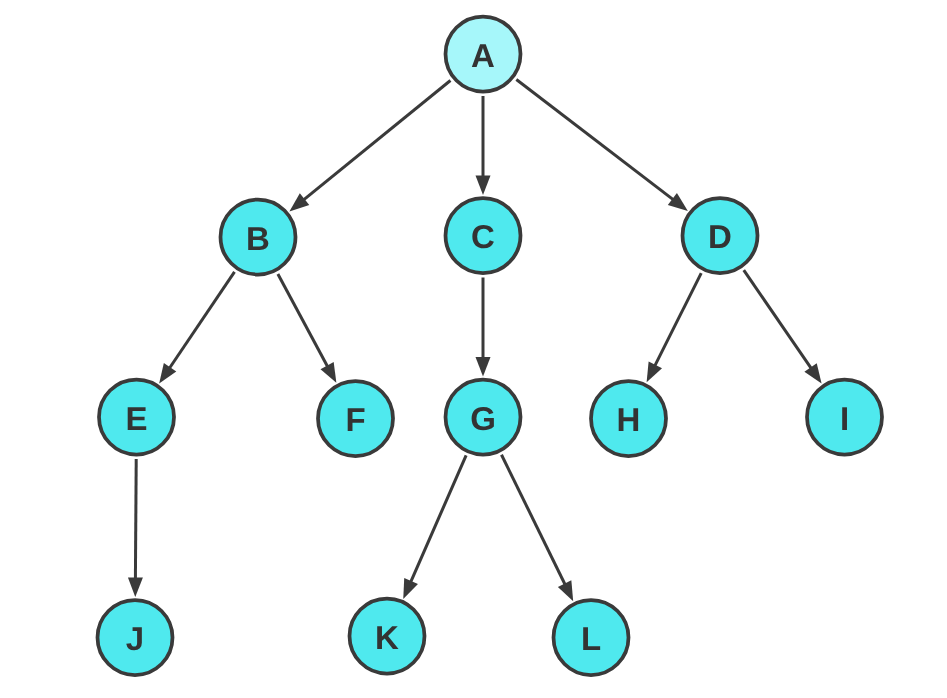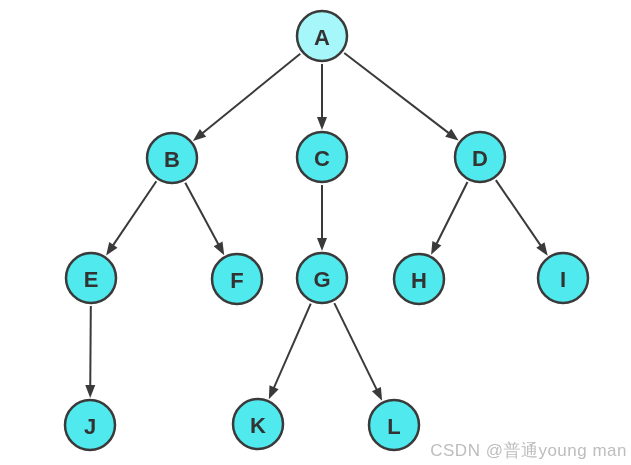--- a/index.html
+++ b/index.html
@@ -122,14 +122,13 @@
       </g>
       <g>
         <circle cx="258" cy="424" r="25" fill="#4fe9ee" stroke="#3a3a3a" stroke-width="2.5"></circle>
         <text x="258" y="425" text-anchor="middle" dominant-baseline="central" fill="#333333" font-size="22">K</text>
       </g>
       <g>
         <circle cx="394" cy="425" r="25" fill="#4fe9ee" stroke="#3a3a3a" stroke-width="2.5"></circle>
         <text x="394" y="426" text-anchor="middle" dominant-baseline="central" fill="#333333" font-size="22">L</text>
       </g>
     </svg>
-  <div class="watermark">CSDN @普通young man</div>
 </div>
 
 </body></html>

